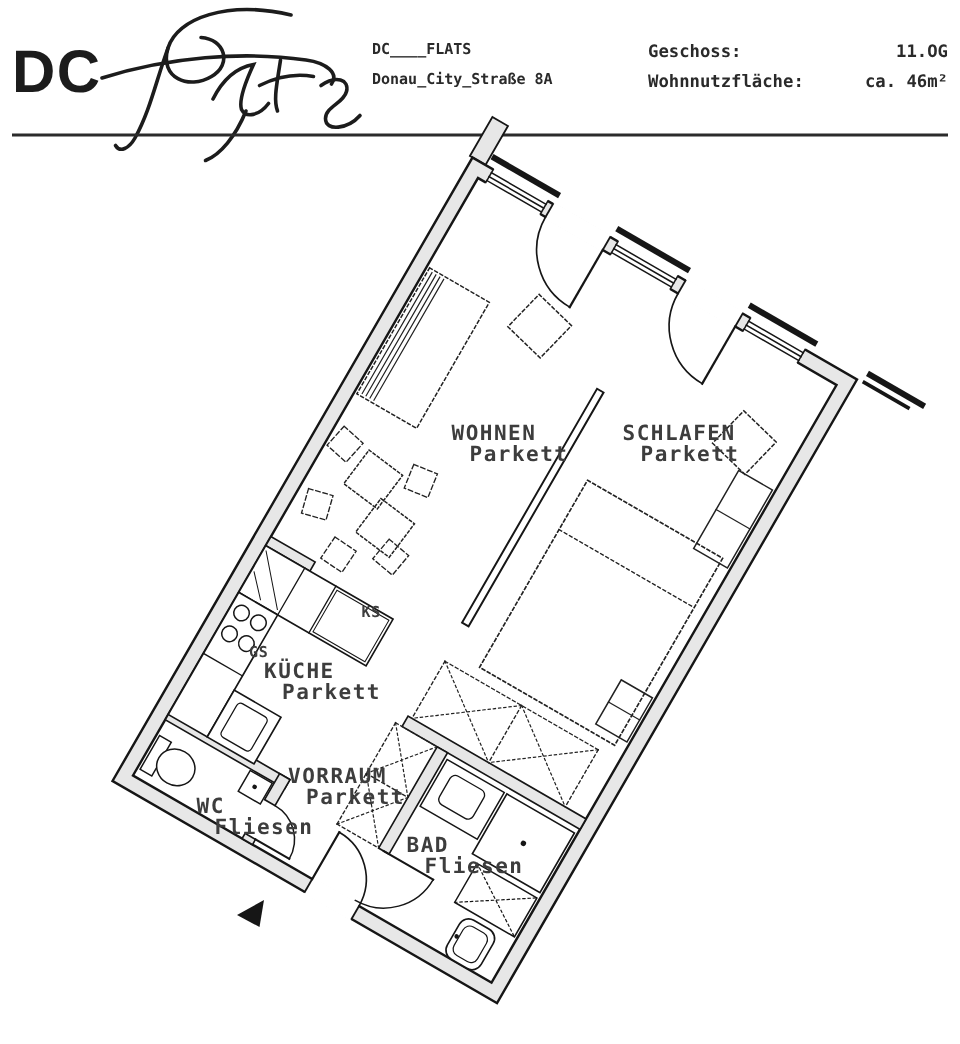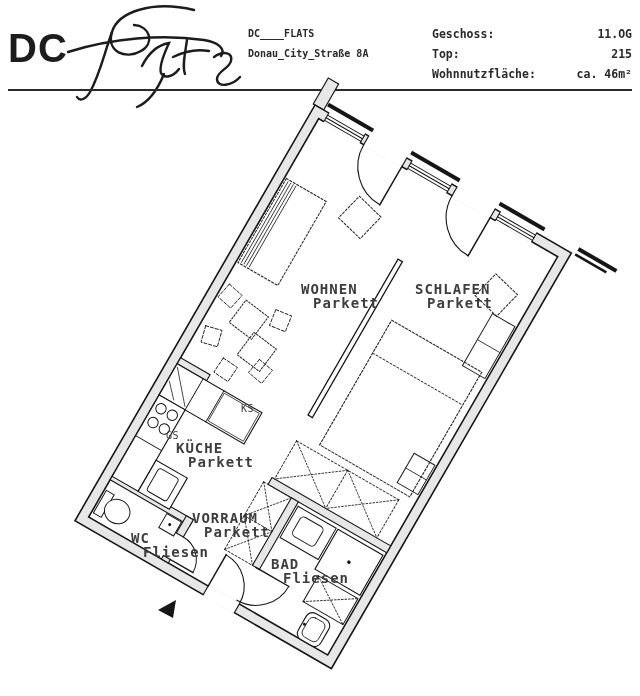--- a/index.html
+++ b/index.html
@@ -16,21 +16,21 @@
             font-size:10px;font-weight:700;color:#2a2a2a;line-height:20px;white-space:pre;}
   #info-col{position:absolute;left:432px;top:24px;width:200px;
             font-size:11.5px;font-weight:700;color:#2a2a2a;line-height:20px;}
   .info-row{display:flex;}
   .info-row .v{margin-left:auto;text-align:right;}
   #rule{position:absolute;left:8px;top:89px;width:624px;height:2px;background:#2b2b2b;}
   
   .rlabel{position:absolute;font-size:14px;font-weight:700;color:#3d3d3d;
           letter-spacing:1px;line-height:14px;white-space:nowrap;}
   .rlabel .fl{display:block;margin-left:12px;}
-  .applabel{position:absolute;font-size:10px;font-weight:400;color:#3d3d3d;
+  .applabel{position:absolute;font-size:10px;font-weight:700;color:#3d3d3d;
             letter-spacing:0.5px;line-height:11px;white-space:nowrap;padding-left:28px;}
   svg{display:block;}
 </style>
 </head>
 <body>
 
 <div id="header">
   <div id="logo-dc">DC</div>
 
   <svg id="logo-sig" width="200" height="110" viewBox="0 0 200 110">
@@ -46,24 +46,20 @@
   </svg>
 
   <div id="addr-col"><span style="display:block">DC____FLATS</span><span style="display:block">Donau_City_Straße 8A</span></div>
 
   <div id="info-col">
     <div class="info-row">
       <span>Geschoss:</span>
       <span class="v">11.OG</span>
     </div>
     <div class="info-row">
-      <span>Top:</span>
-      <span class="v">215</span>
-    </div>
-    <div class="info-row">
       <span>Wohnnutzfläche:</span>
       <span class="v">ca. 46m²</span>
     </div>
   </div>
 
   <div id="rule"></div>
 </div>
 
 <svg class="abs" style="left:0;top:0" width="640" height="696" viewBox="0 0 640 696">
 

